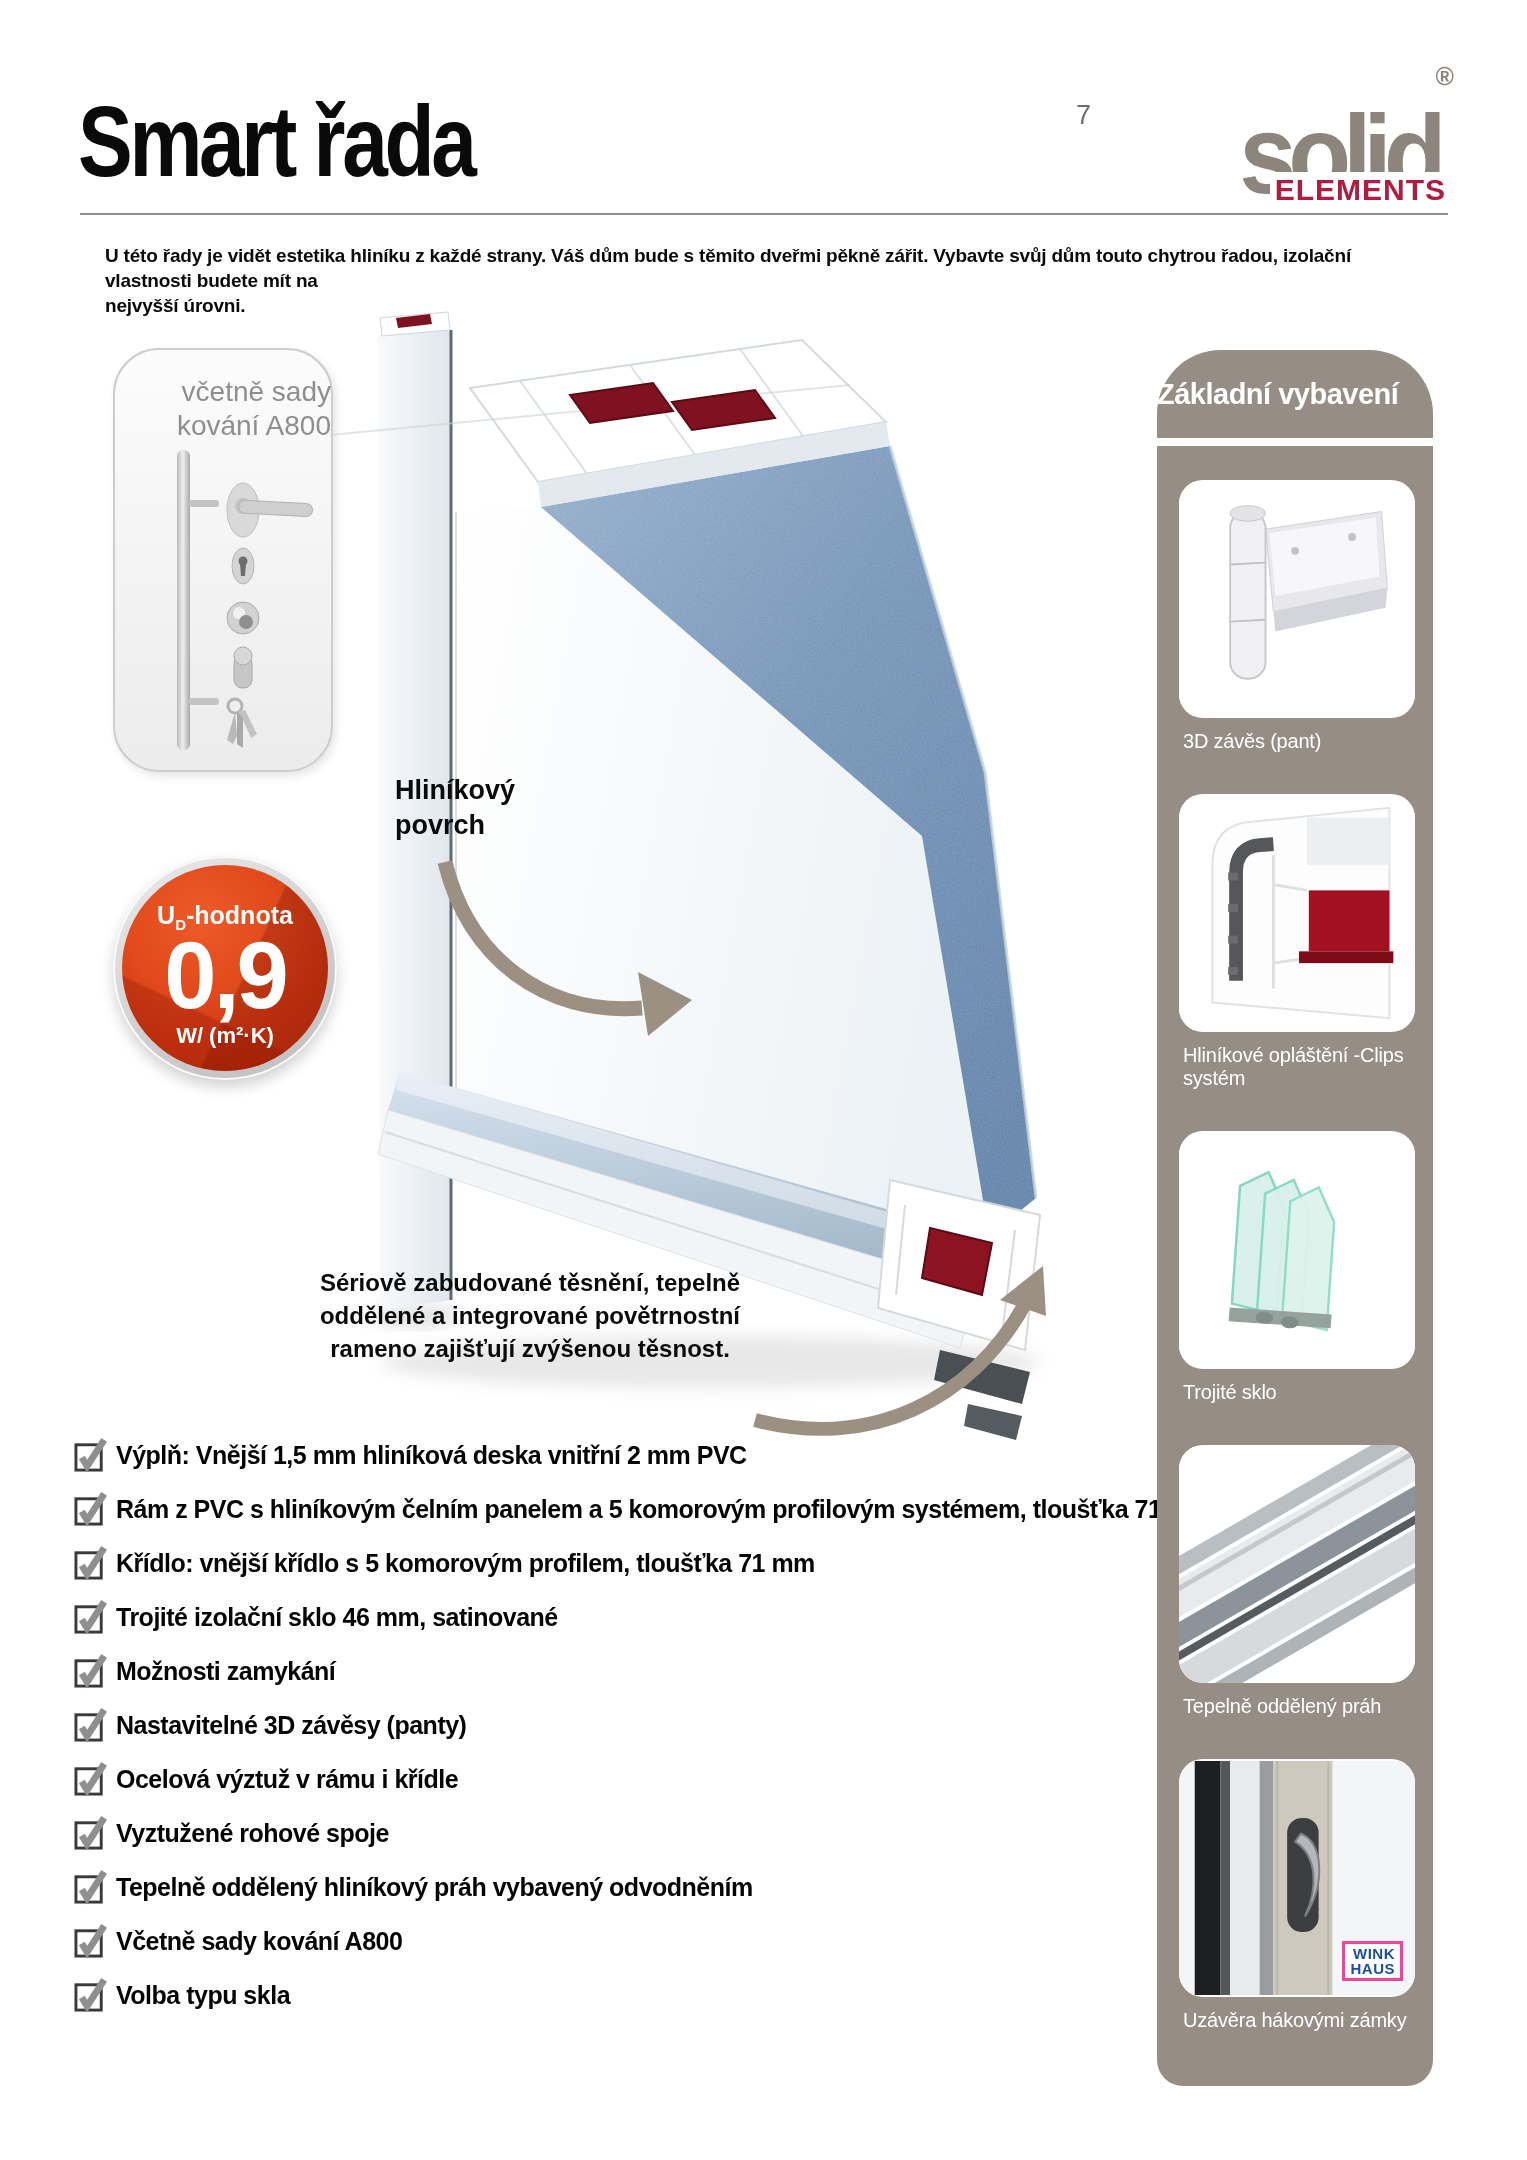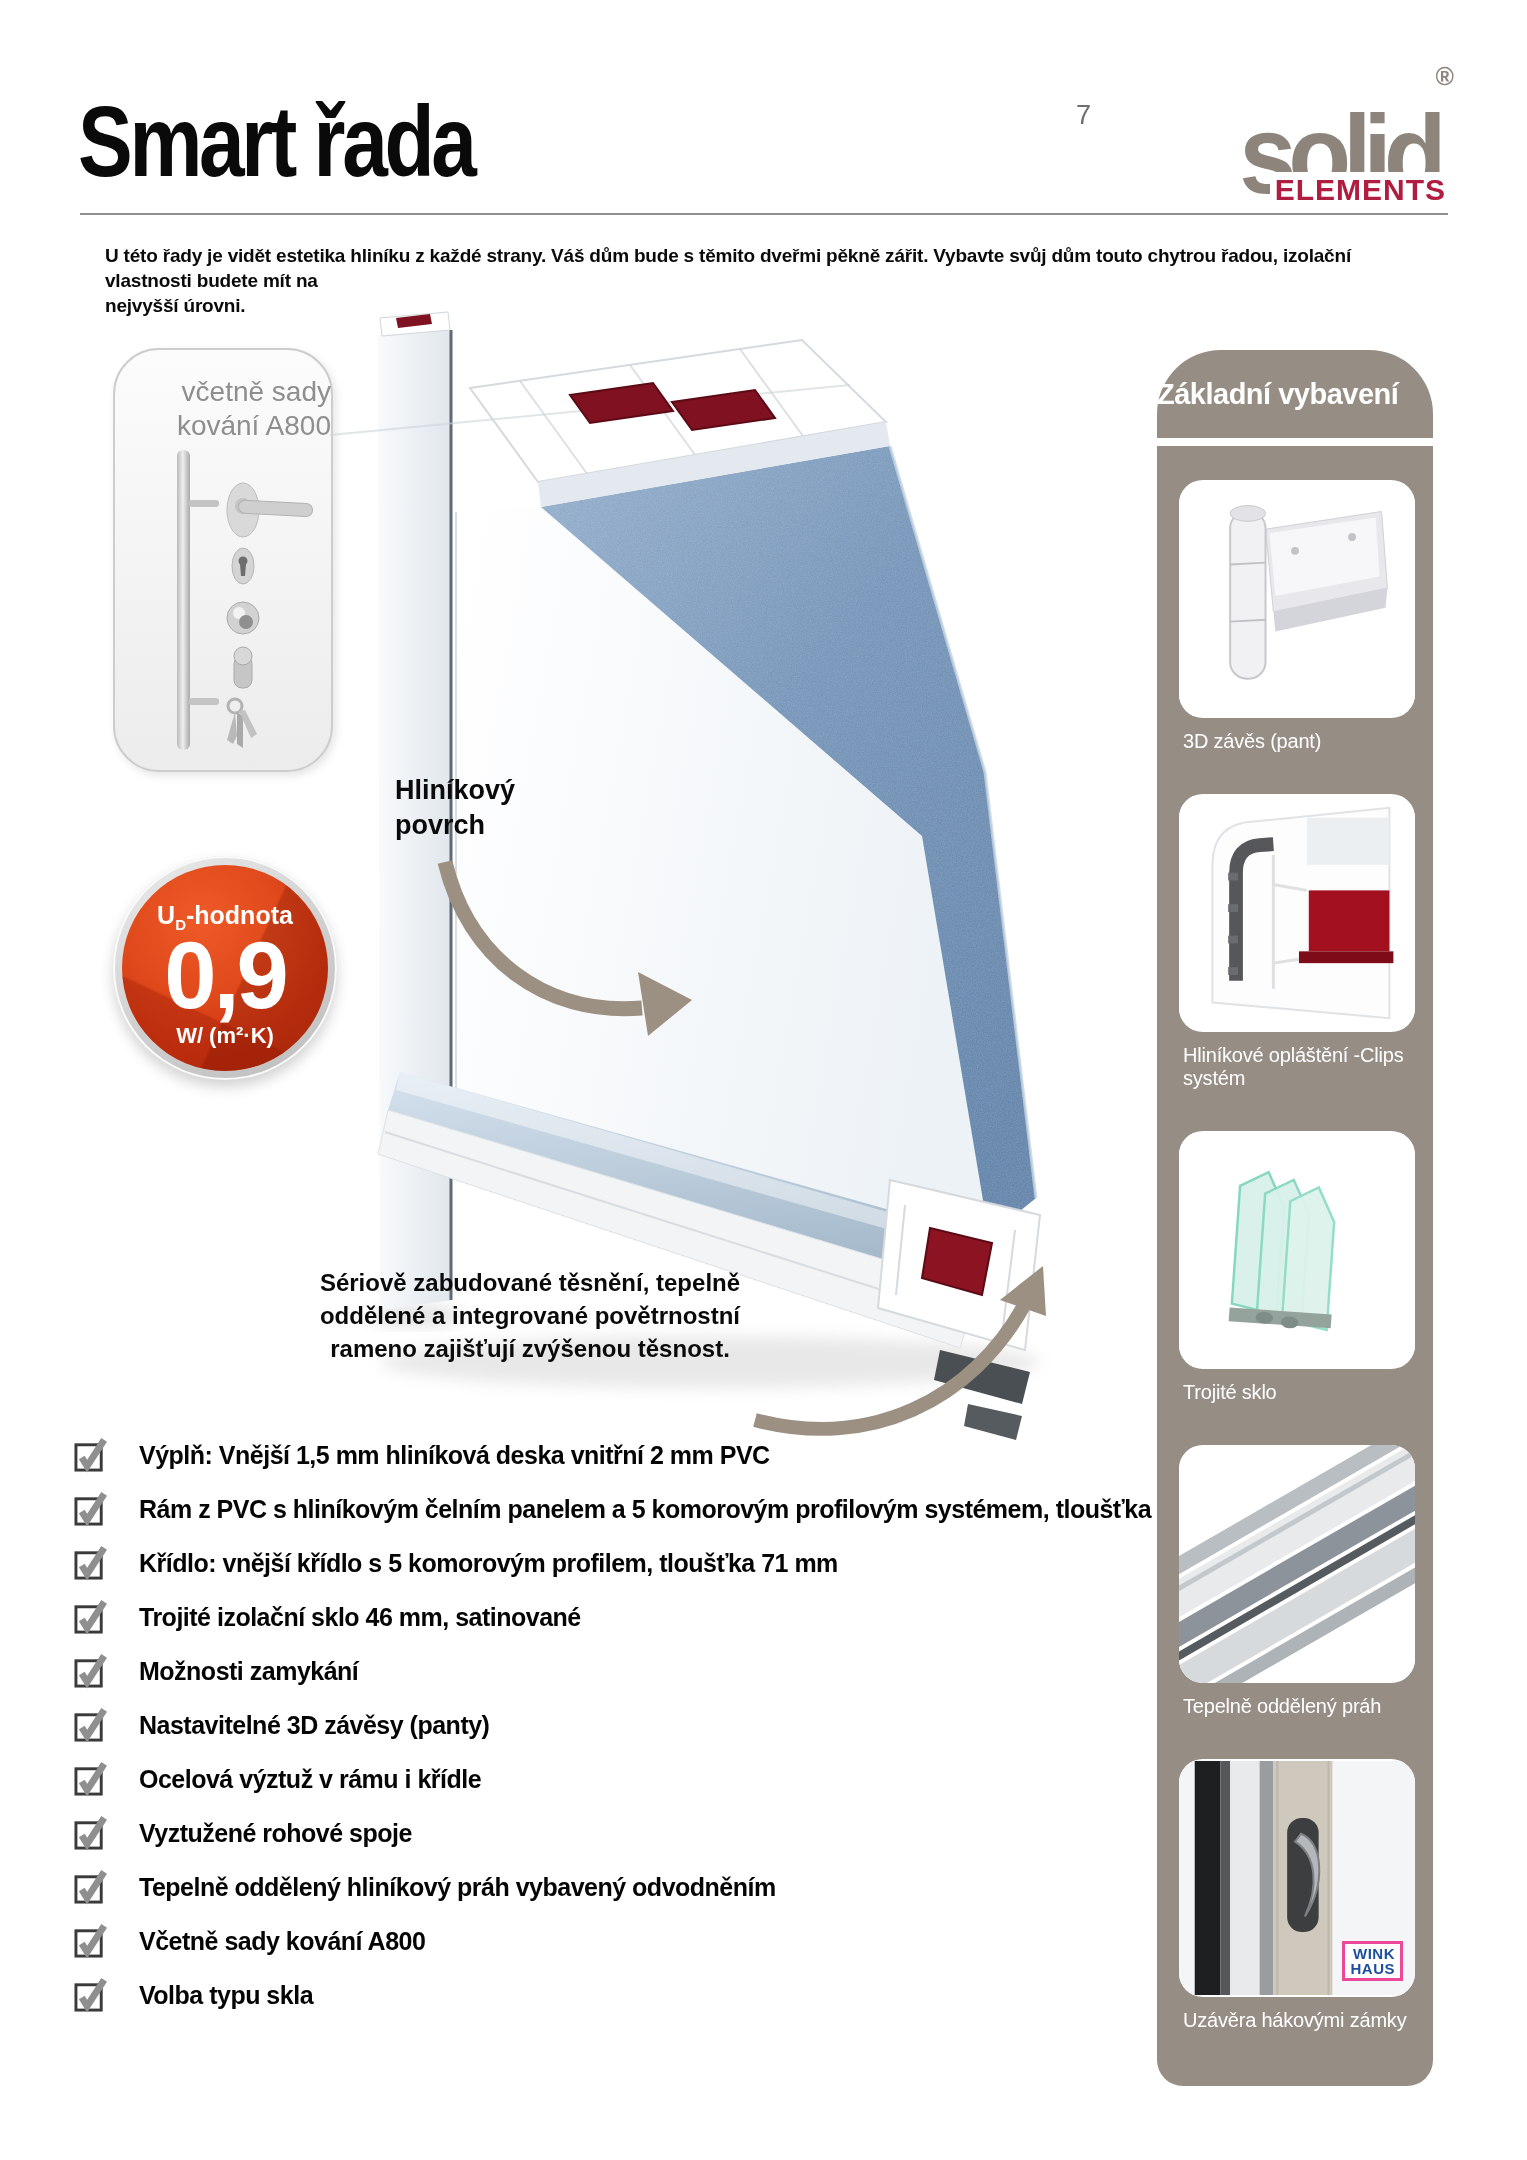--- a/index.html
+++ b/index.html
@@ -39,21 +39,21 @@
   .ud-value{position:relative;font-size:94px;font-weight:bold;line-height:0.92;letter-spacing:-3px;z-index:2;}
   .ud-unit{position:relative;font-size:22px;font-weight:bold;margin-top:4px;z-index:2;}
   
   .door-svg{position:absolute;left:330px;top:300px;width:800px;height:1150px;}
   .arrows-svg{position:absolute;left:0;top:0;width:1527px;height:2160px;pointer-events:none;}
   .surface-label{position:absolute;left:395px;top:773px;font-size:27px;font-weight:bold;line-height:1.28;color:#0a0a0a;}
   .seal-note{position:absolute;left:250px;top:1266px;width:560px;text-align:center;
         font-size:24px;font-weight:bold;line-height:1.38;color:#0a0a0a;}
   
   .checklist{position:absolute;left:74px;top:1428px;}
-  .check-row{display:flex;align-items:center;gap:30px;height:54px;white-space:nowrap;}
+  .check-row{display:flex;align-items:center;gap:7px;height:54px;white-space:nowrap;}
   .check-row svg{flex:0 0 auto;}
   .check-text{font-size:25px;font-weight:bold;letter-spacing:-0.5px;color:#050505;}
   
   .sidebar{position:absolute;left:1157px;top:350px;width:276px;}
   .sb-header{height:88px;background:#968d85;border-radius:64px 64px 0 0;display:flex;
         align-items:center;justify-content:flex-start;}
   .sb-header span{color:#fff;font-size:29px;font-weight:bold;letter-spacing:-0.5px;}
   .sb-body{margin-top:8px;background:#968d85;border-radius:0 0 26px 26px;height:1640px;
         padding-top:34px;box-sizing:border-box;}
   .sb-item{margin:0 18px 41px 22px;}

